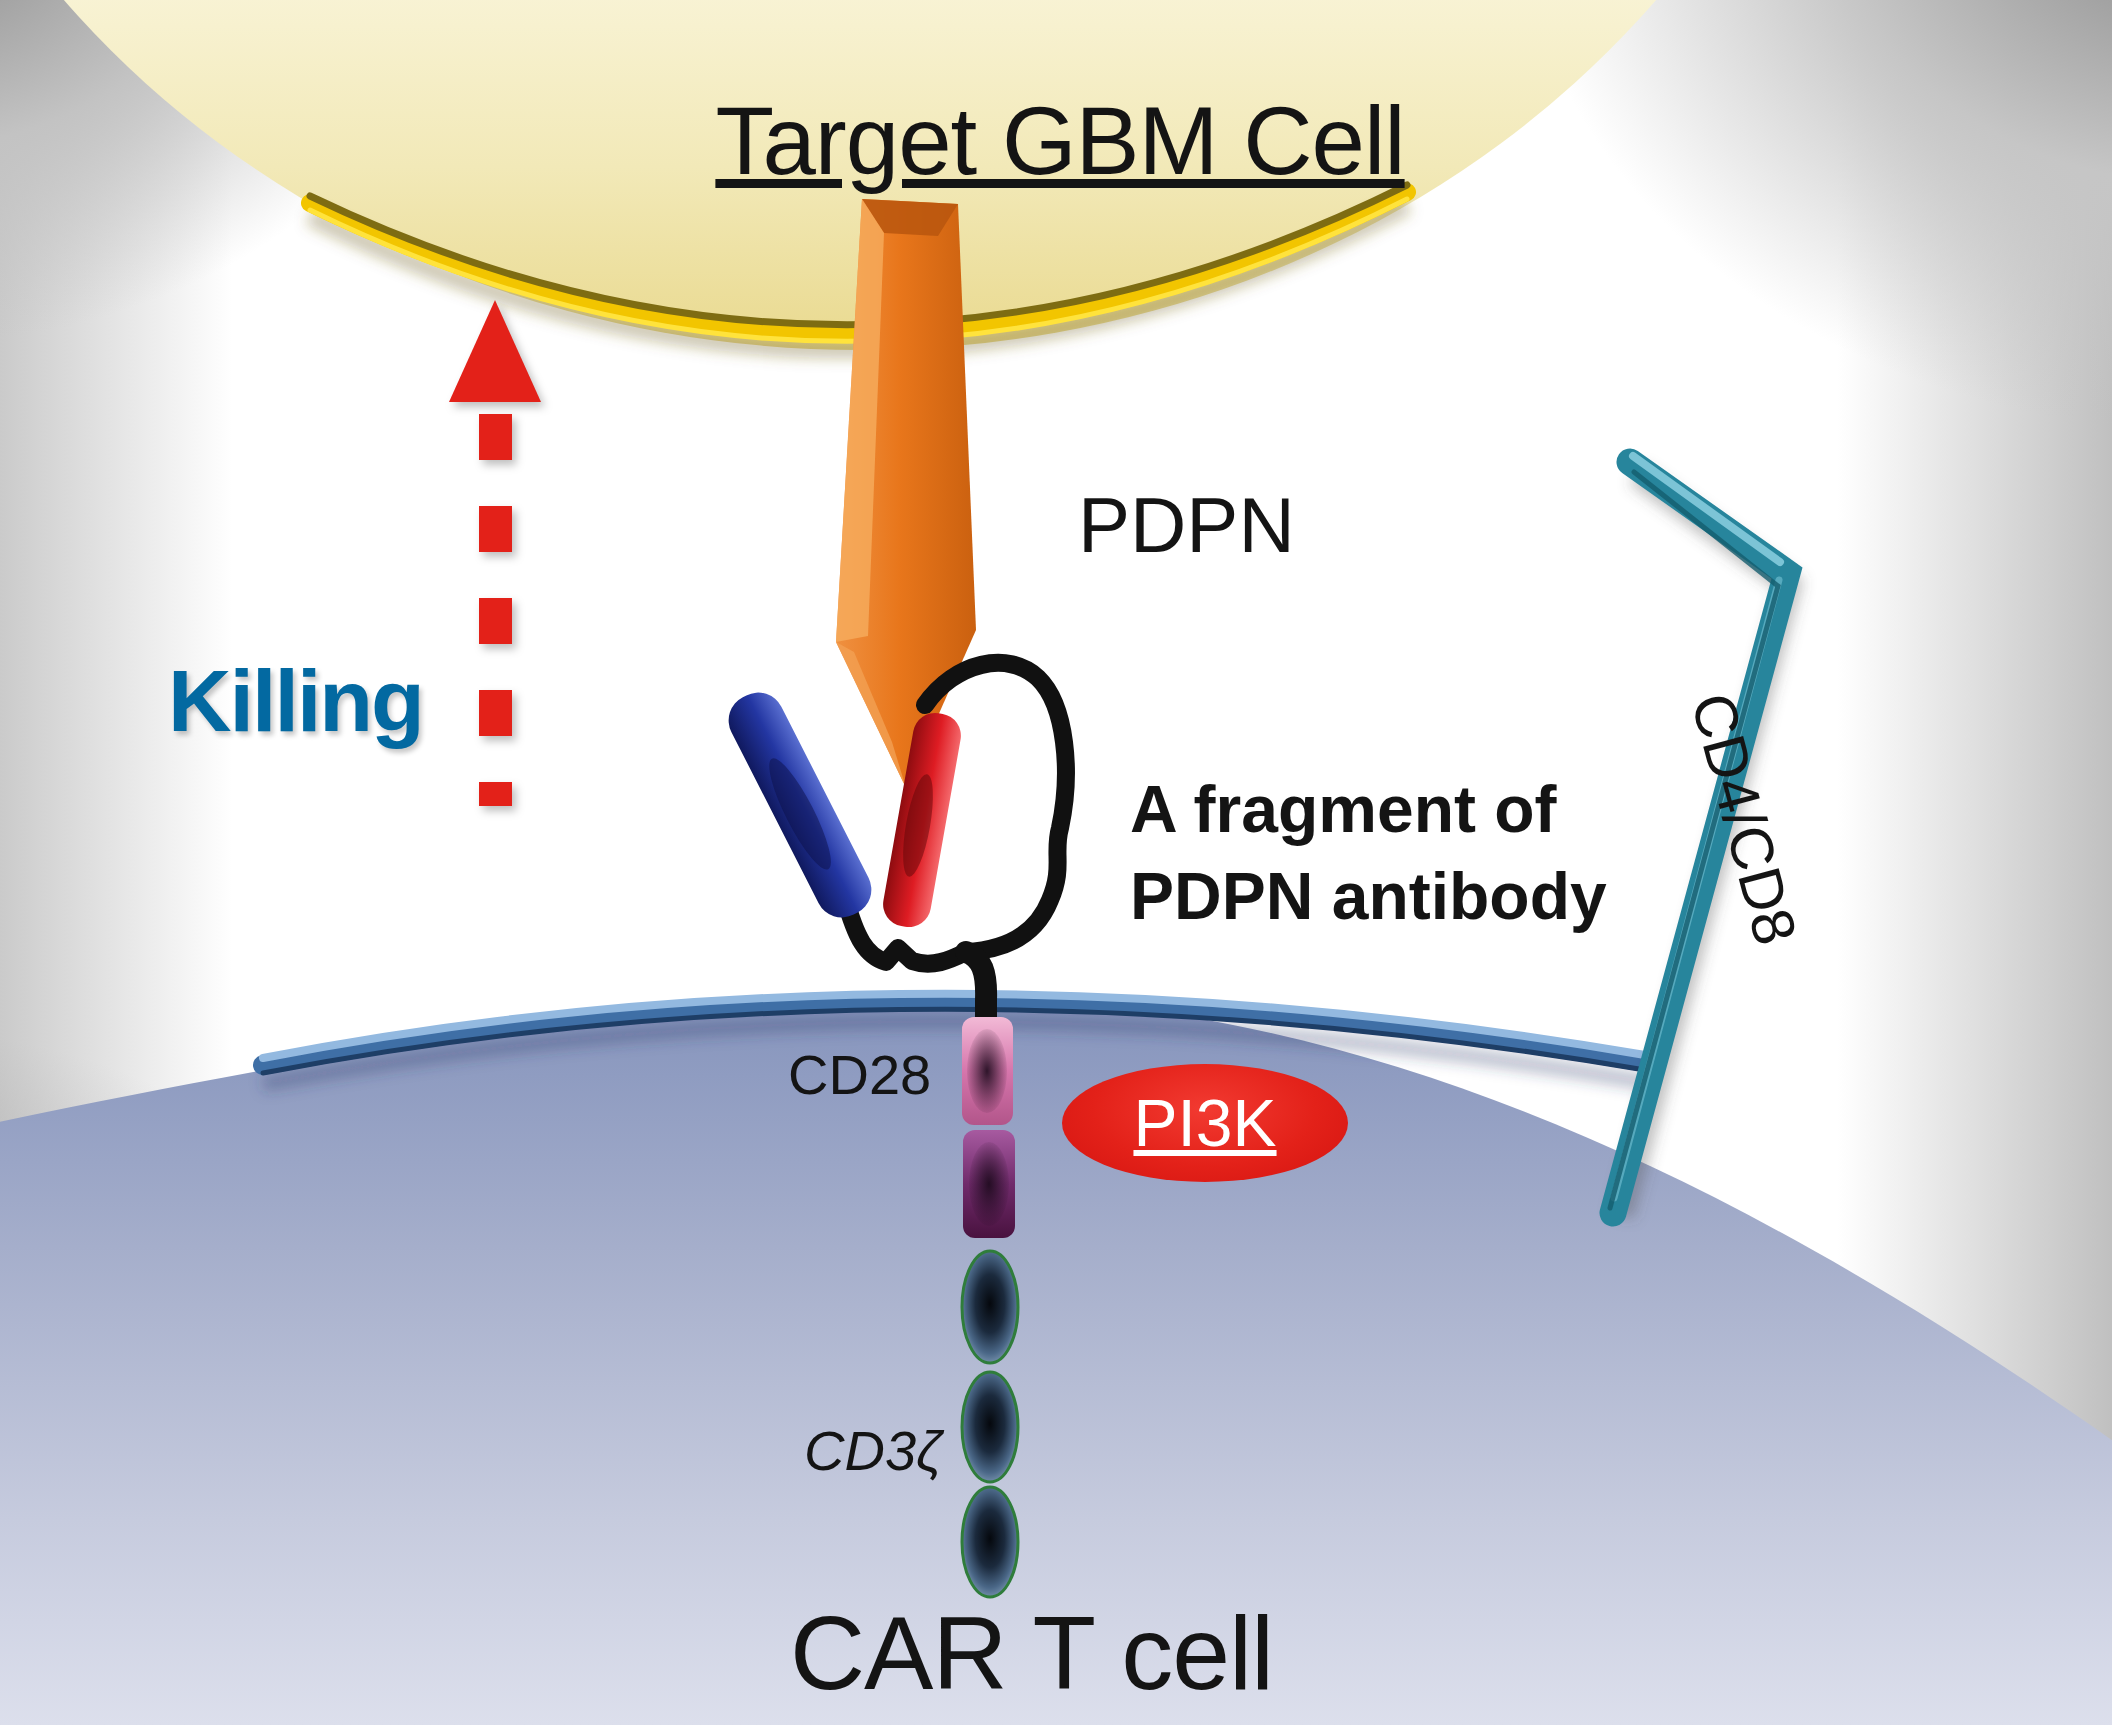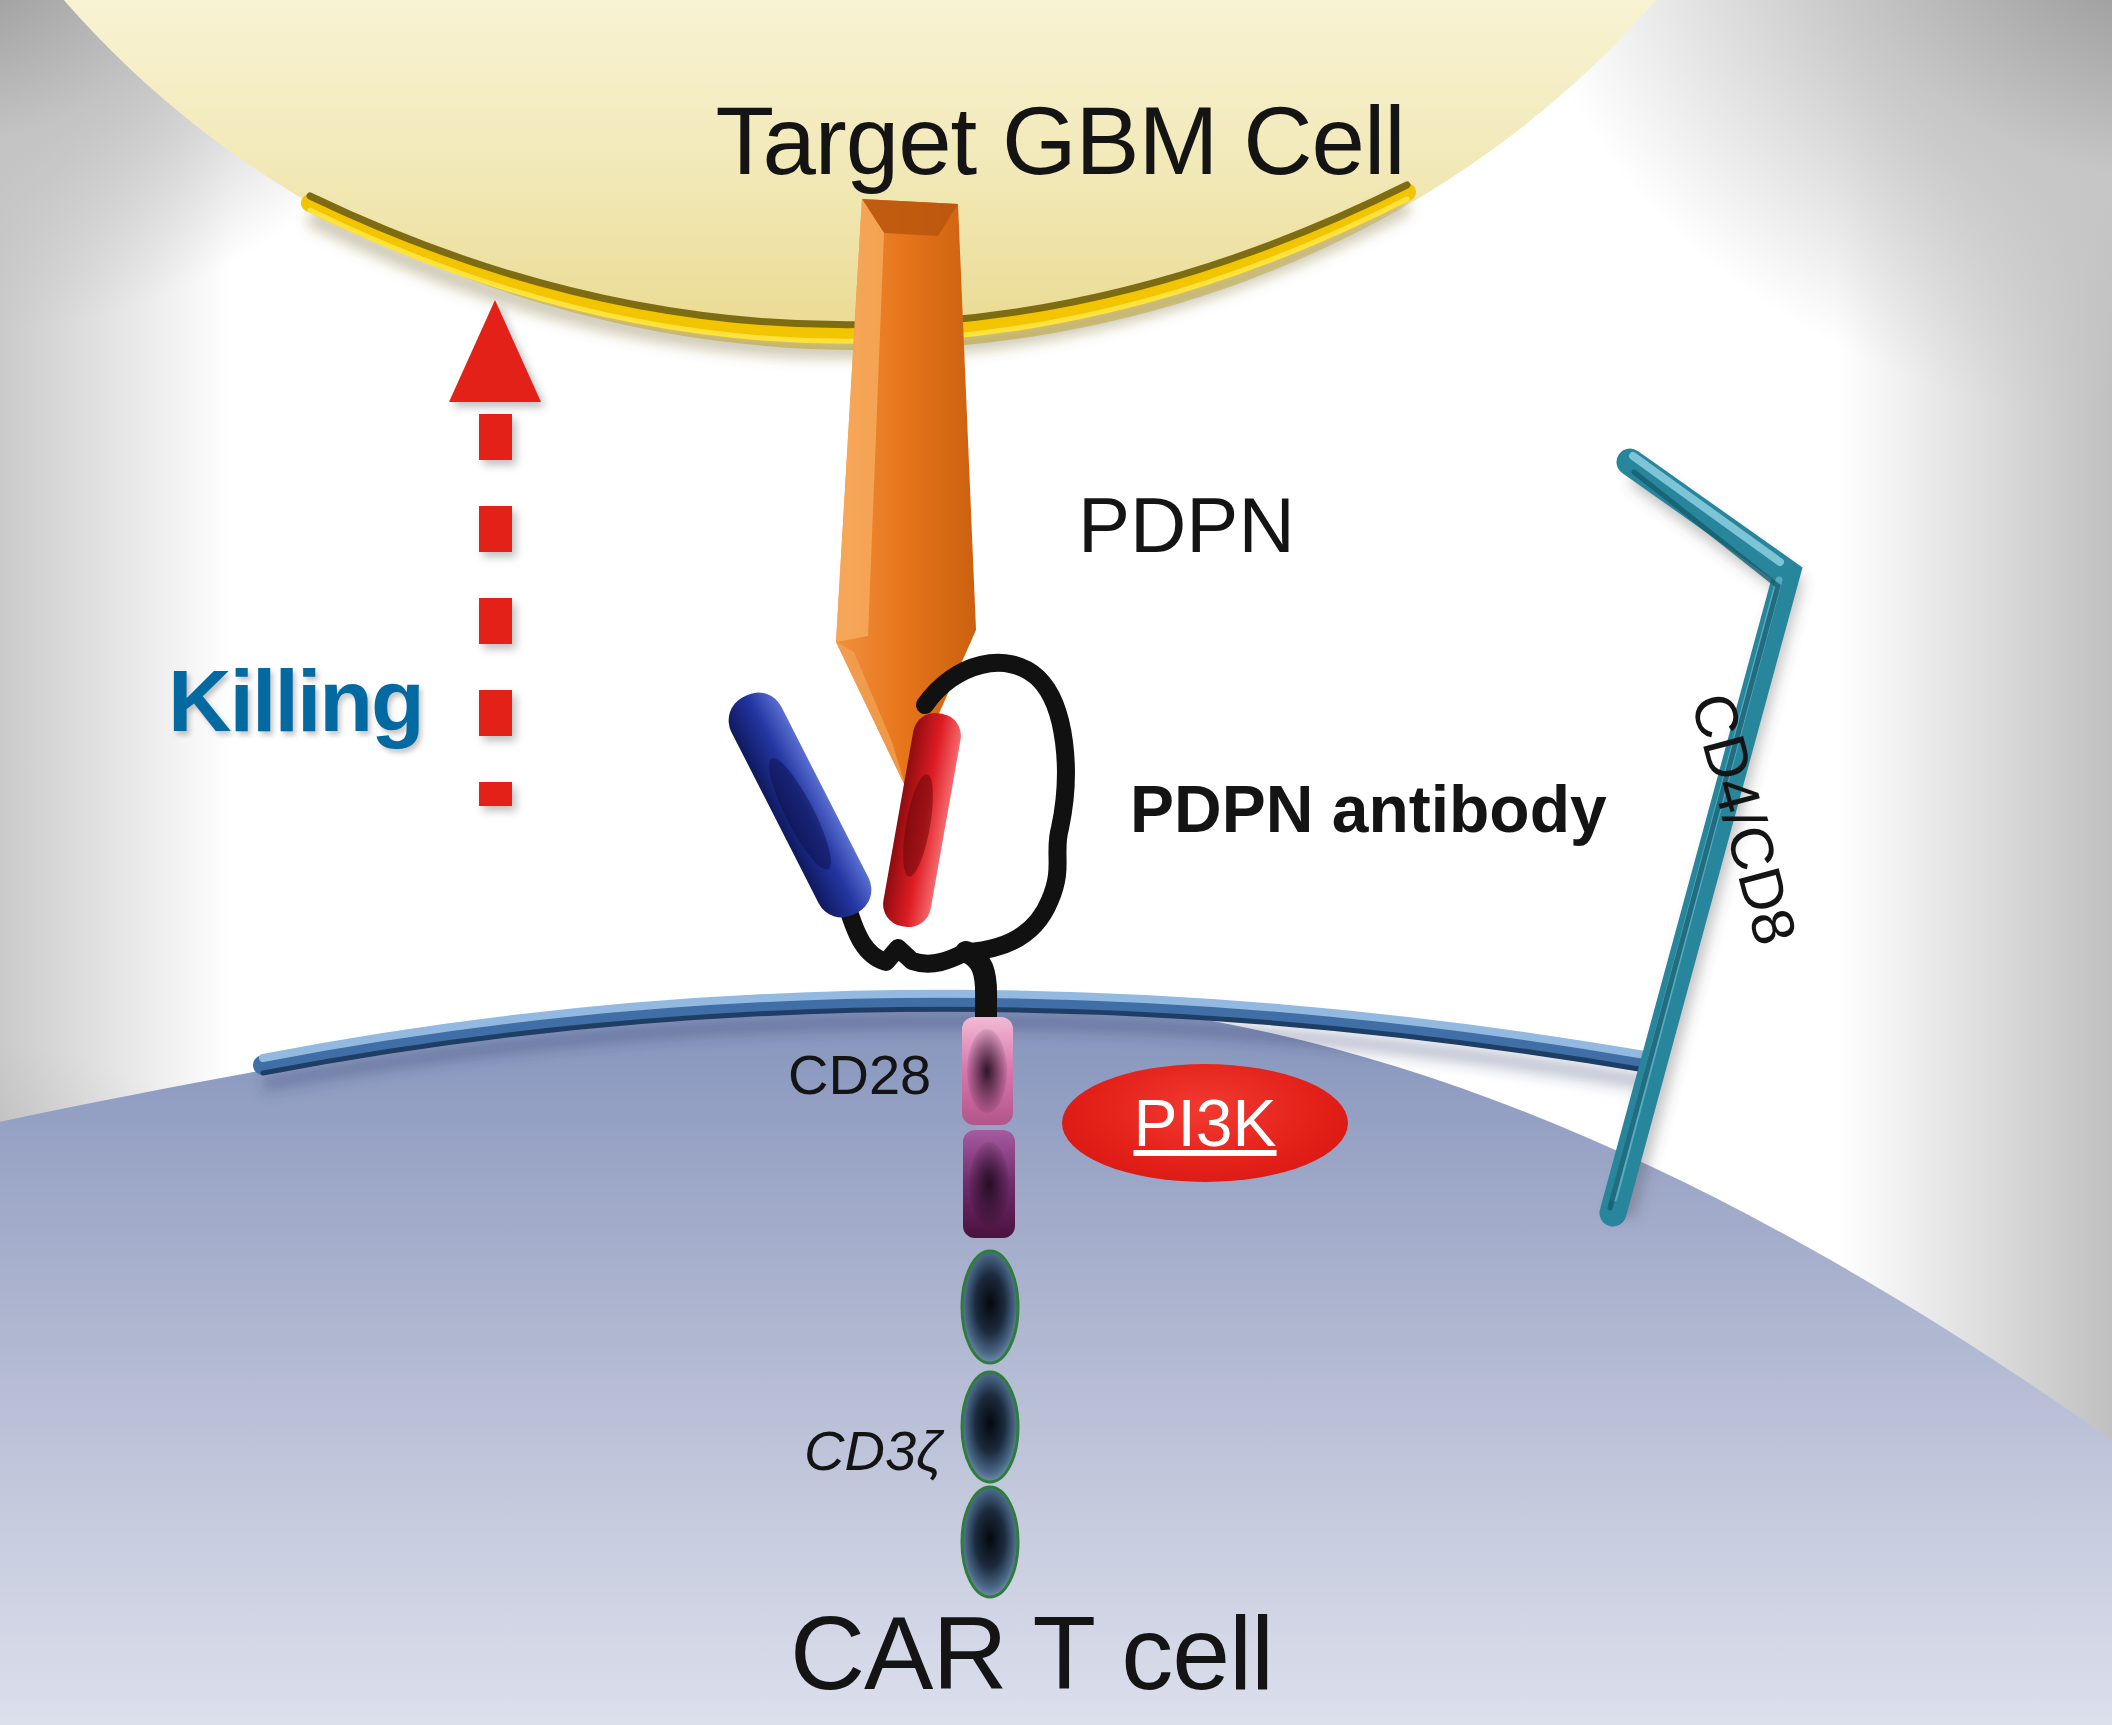--- a/index.html
+++ b/index.html
@@ -12,21 +12,21 @@
     background:
       radial-gradient(900px 700px at -90px -90px, #878787 0%, #c3c3c3 34%, rgba(255,255,255,0) 62%),
       radial-gradient(1050px 820px at 2210px -110px, #848484 0%, #c6c6c6 36%, rgba(255,255,255,0) 66%),
       linear-gradient(90deg, rgba(150,150,150,.50) 0%, rgba(255,255,255,0) 11%),
       linear-gradient(270deg, rgba(140,140,140,.55) 0%, rgba(255,255,255,0) 13%),
       radial-gradient(800px 520px at -120px 1340px, rgba(130,130,130,.45) 0%, rgba(255,255,255,0) 60%),
       #ffffff;
   }
   svg.art{position:absolute;left:0;top:0;z-index:2;}
   .lbl{position:absolute;z-index:5;white-space:nowrap;}
-  .title-top{left:700px;top:86px;width:720px;text-align:center;font-size:96px;letter-spacing:-1px;}
+  .title-top{left:700px;top:86px;width:720px;text-align:center;font-size:96px;letter-spacing:-1px;text-decoration:underline;}
   .title-bottom{left:790px;top:1594px;width:480px;text-align:center;font-size:104px;letter-spacing:-1px;}
   .pdpn{left:1078px;top:468px;font-size:78px;margin-top:12px;}
   .fragment{left:1130px;top:766px;font-size:66px;font-weight:bold;line-height:1.32;white-space:nowrap;}
   .cd28{left:788px;top:1042px;font-size:56px;}
   .cd3z{left:804px;top:1418px;font-size:56px;font-style:italic;}
   .cd4cd8{left:1744px;top:686px;font-size:60px;transform-origin:0 0;transform:rotate(75deg);}
   .killing{
     left:168px;top:650px;font-size:88px;font-weight:bold;letter-spacing:-2px;
     color:#0369a1;text-shadow:3px 4px 5px rgba(0,0,0,.22);
   }
@@ -177,20 +177,21 @@
   <div class="arrow-wrap">
     <div class="arrow-head"></div>
     <div class="arrow-dashes"></div>
   </div>
 
   <div class="lbl title-top">Target GBM Cell</div>
 
   <div class="lbl pdpn">PDPN</div>
 
   <div class="lbl fragment">
+    <div>A fragment of</div>
     <div>PDPN antibody</div>
   </div>
 
   <div class="lbl killing">Killing</div>
 
   <div class="lbl cd4cd8">CD4/CD8</div>
 
   <div class="lbl cd28">CD28</div>
 
   <div class="lbl cd3z">CD3ζ</div>

